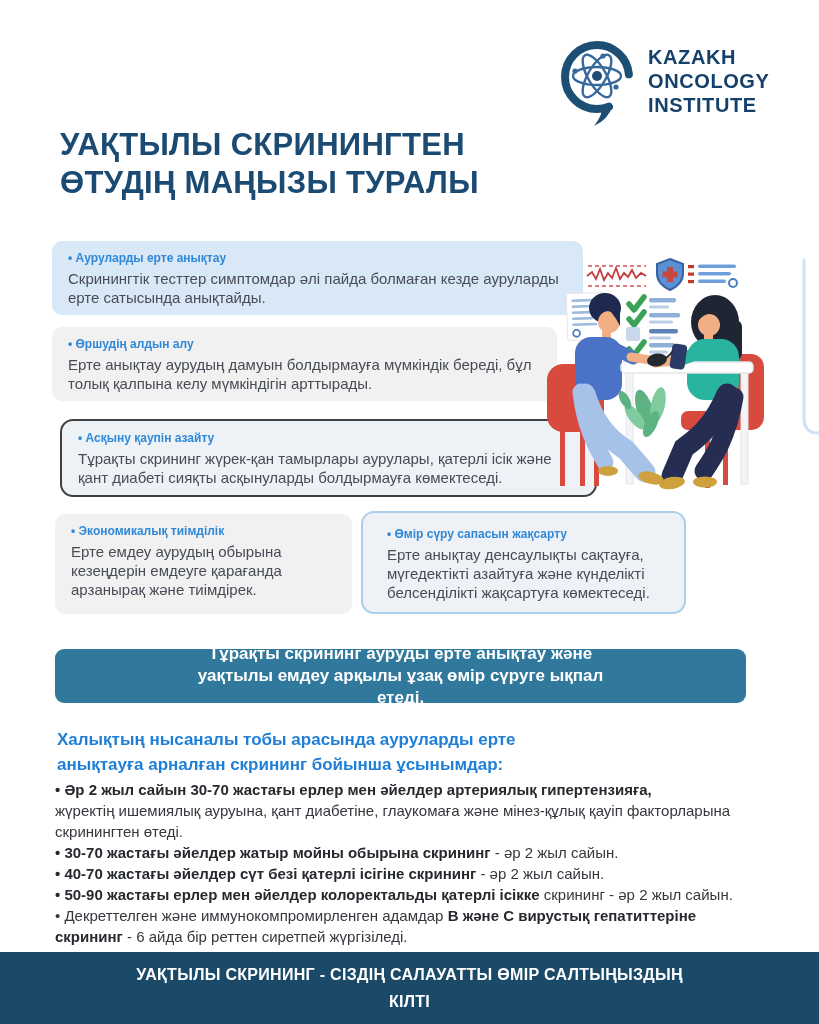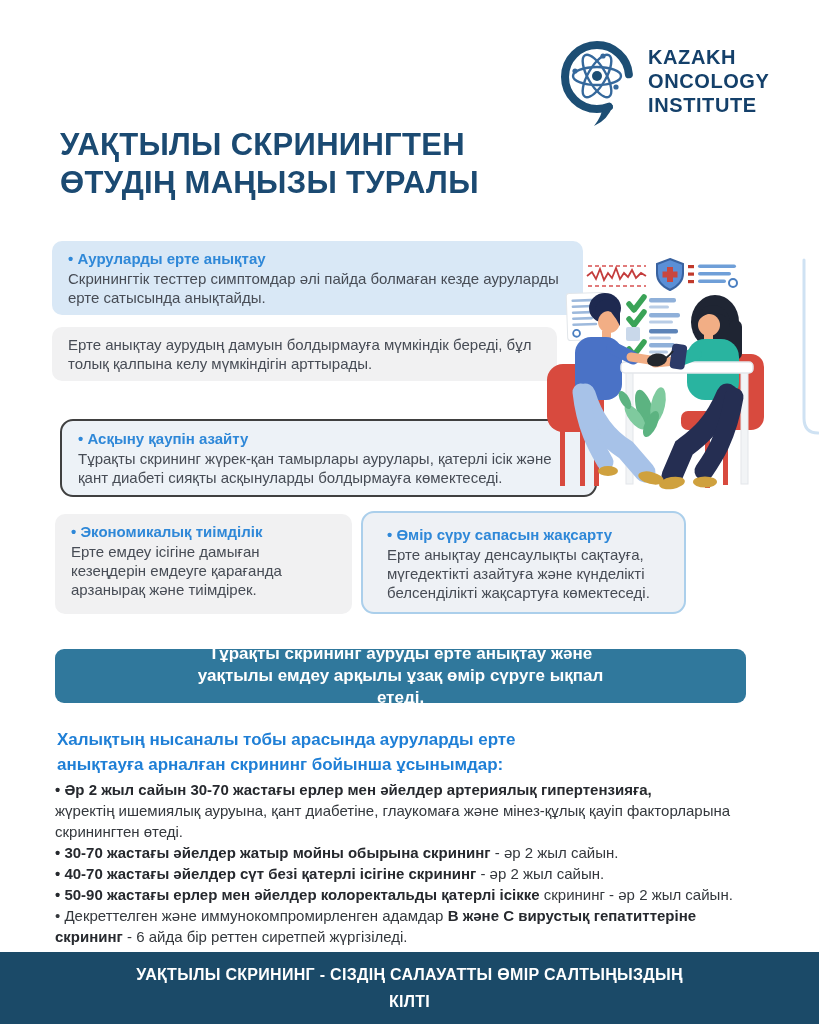--- a/index.html
+++ b/index.html
@@ -9,21 +9,21 @@
   
   .logo{position:absolute;left:556px;top:34px;display:flex;align-items:center;gap:10px;}
   .logo-text{font-weight:bold;color:#14406a;font-size:20px;line-height:24px;letter-spacing:.6px;}
 
   
   .title{position:absolute;left:60px;top:126px;color:#1b4a72;font-weight:bold;
          font-size:31px;line-height:38px;letter-spacing:.3px;}
 
   
   .card{position:absolute;border-radius:10px;padding:8px 16px;box-sizing:border-box;}
-  .card-title{font-size:15px;font-weight:bold;color:#2f88d8;line-height:19px;margin-bottom:1px;}
+  .card-title{font-size:12px;font-weight:bold;color:#2f88d8;line-height:19px;margin-bottom:1px;}
   .card-body{font-size:15px;color:#474c55;line-height:19px;}
   .card-1{left:52px;top:241px;width:531px;background:#d9e8f6;}
   .card-2{left:52px;top:327px;width:505px;background:#f1f1f2;}
   .card-3{left:60px;top:419px;width:537px;background:#edf2f7;border:2px solid #404040;border-radius:13px;}
   .card-4{left:55px;top:514px;width:297px;background:#f1f1f2;min-height:100px;}
   .card-5{left:361px;top:511px;width:325px;background:#eef1f5;border:2px solid #abcfeb;border-radius:13px;min-height:103px;padding-top:12px;padding-left:24px;}
 
   
   .banner{position:absolute;left:55px;top:649px;width:691px;height:54px;background:#30789c;
           border-radius:9px;color:#fff;font-weight:bold;font-size:17px;line-height:22px;
@@ -75,29 +75,30 @@
   <div class="title">
     <div>УАҚТЫЛЫ СКРИНИНГТЕН</div>
     <div>ӨТУДІҢ МАҢЫЗЫ ТУРАЛЫ</div>
   </div>
 
   <div class="card card-1">
     <div class="card-title">• Ауруларды ерте анықтау</div>
     <div class="card-body">Скринингтік тесттер симптомдар әлі пайда болмаған кезде ауруларды ерте сатысында анықтайды.</div>
   </div>
   <div class="card card-2">
+    <div class="card-title">• Өршудің алдын алу</div>
     <div class="card-body">Ерте анықтау аурудың дамуын болдырмауға мүмкіндік береді, бұл толық қалпына келу мүмкіндігін арттырады.</div>
   </div>
   <div class="card card-3">
     <div class="card-title">• Асқыну қаупін азайту</div>
     <div class="card-body">Тұрақты скрининг жүрек-қан тамырлары аурулары, қатерлі ісік және қант диабеті сияқты асқынуларды болдырмауға көмектеседі.</div>
   </div>
   <div class="card card-4">
     <div class="card-title">• Экономикалық тиімділік</div>
-    <div class="card-body">Ерте емдеу ісігіне дамыған кезеңдерін емдеуге қарағанда арзанырақ және тиімдірек.</div>
+    <div class="card-body">Ерте емдеу аурудың обырына кезеңдерін емдеуге қарағанда арзанырақ және тиімдірек.</div>
   </div>
   <div class="card card-5">
     <div class="card-title">• Өмір сүру сапасын жақсарту</div>
     <div class="card-body">Ерте анықтау денсаулықты сақтауға, мүгедектікті азайтуға және күнделікті белсенділікті жақсартуға көмектеседі.</div>
   </div>
 
   <svg class="illu" width="274" height="250" viewBox="0 0 274 250">
 
     <path d="M259,18 V176 Q259,191 273,191" fill="none" stroke="#cfe2f3" stroke-width="3" stroke-linecap="round"></path>
 

